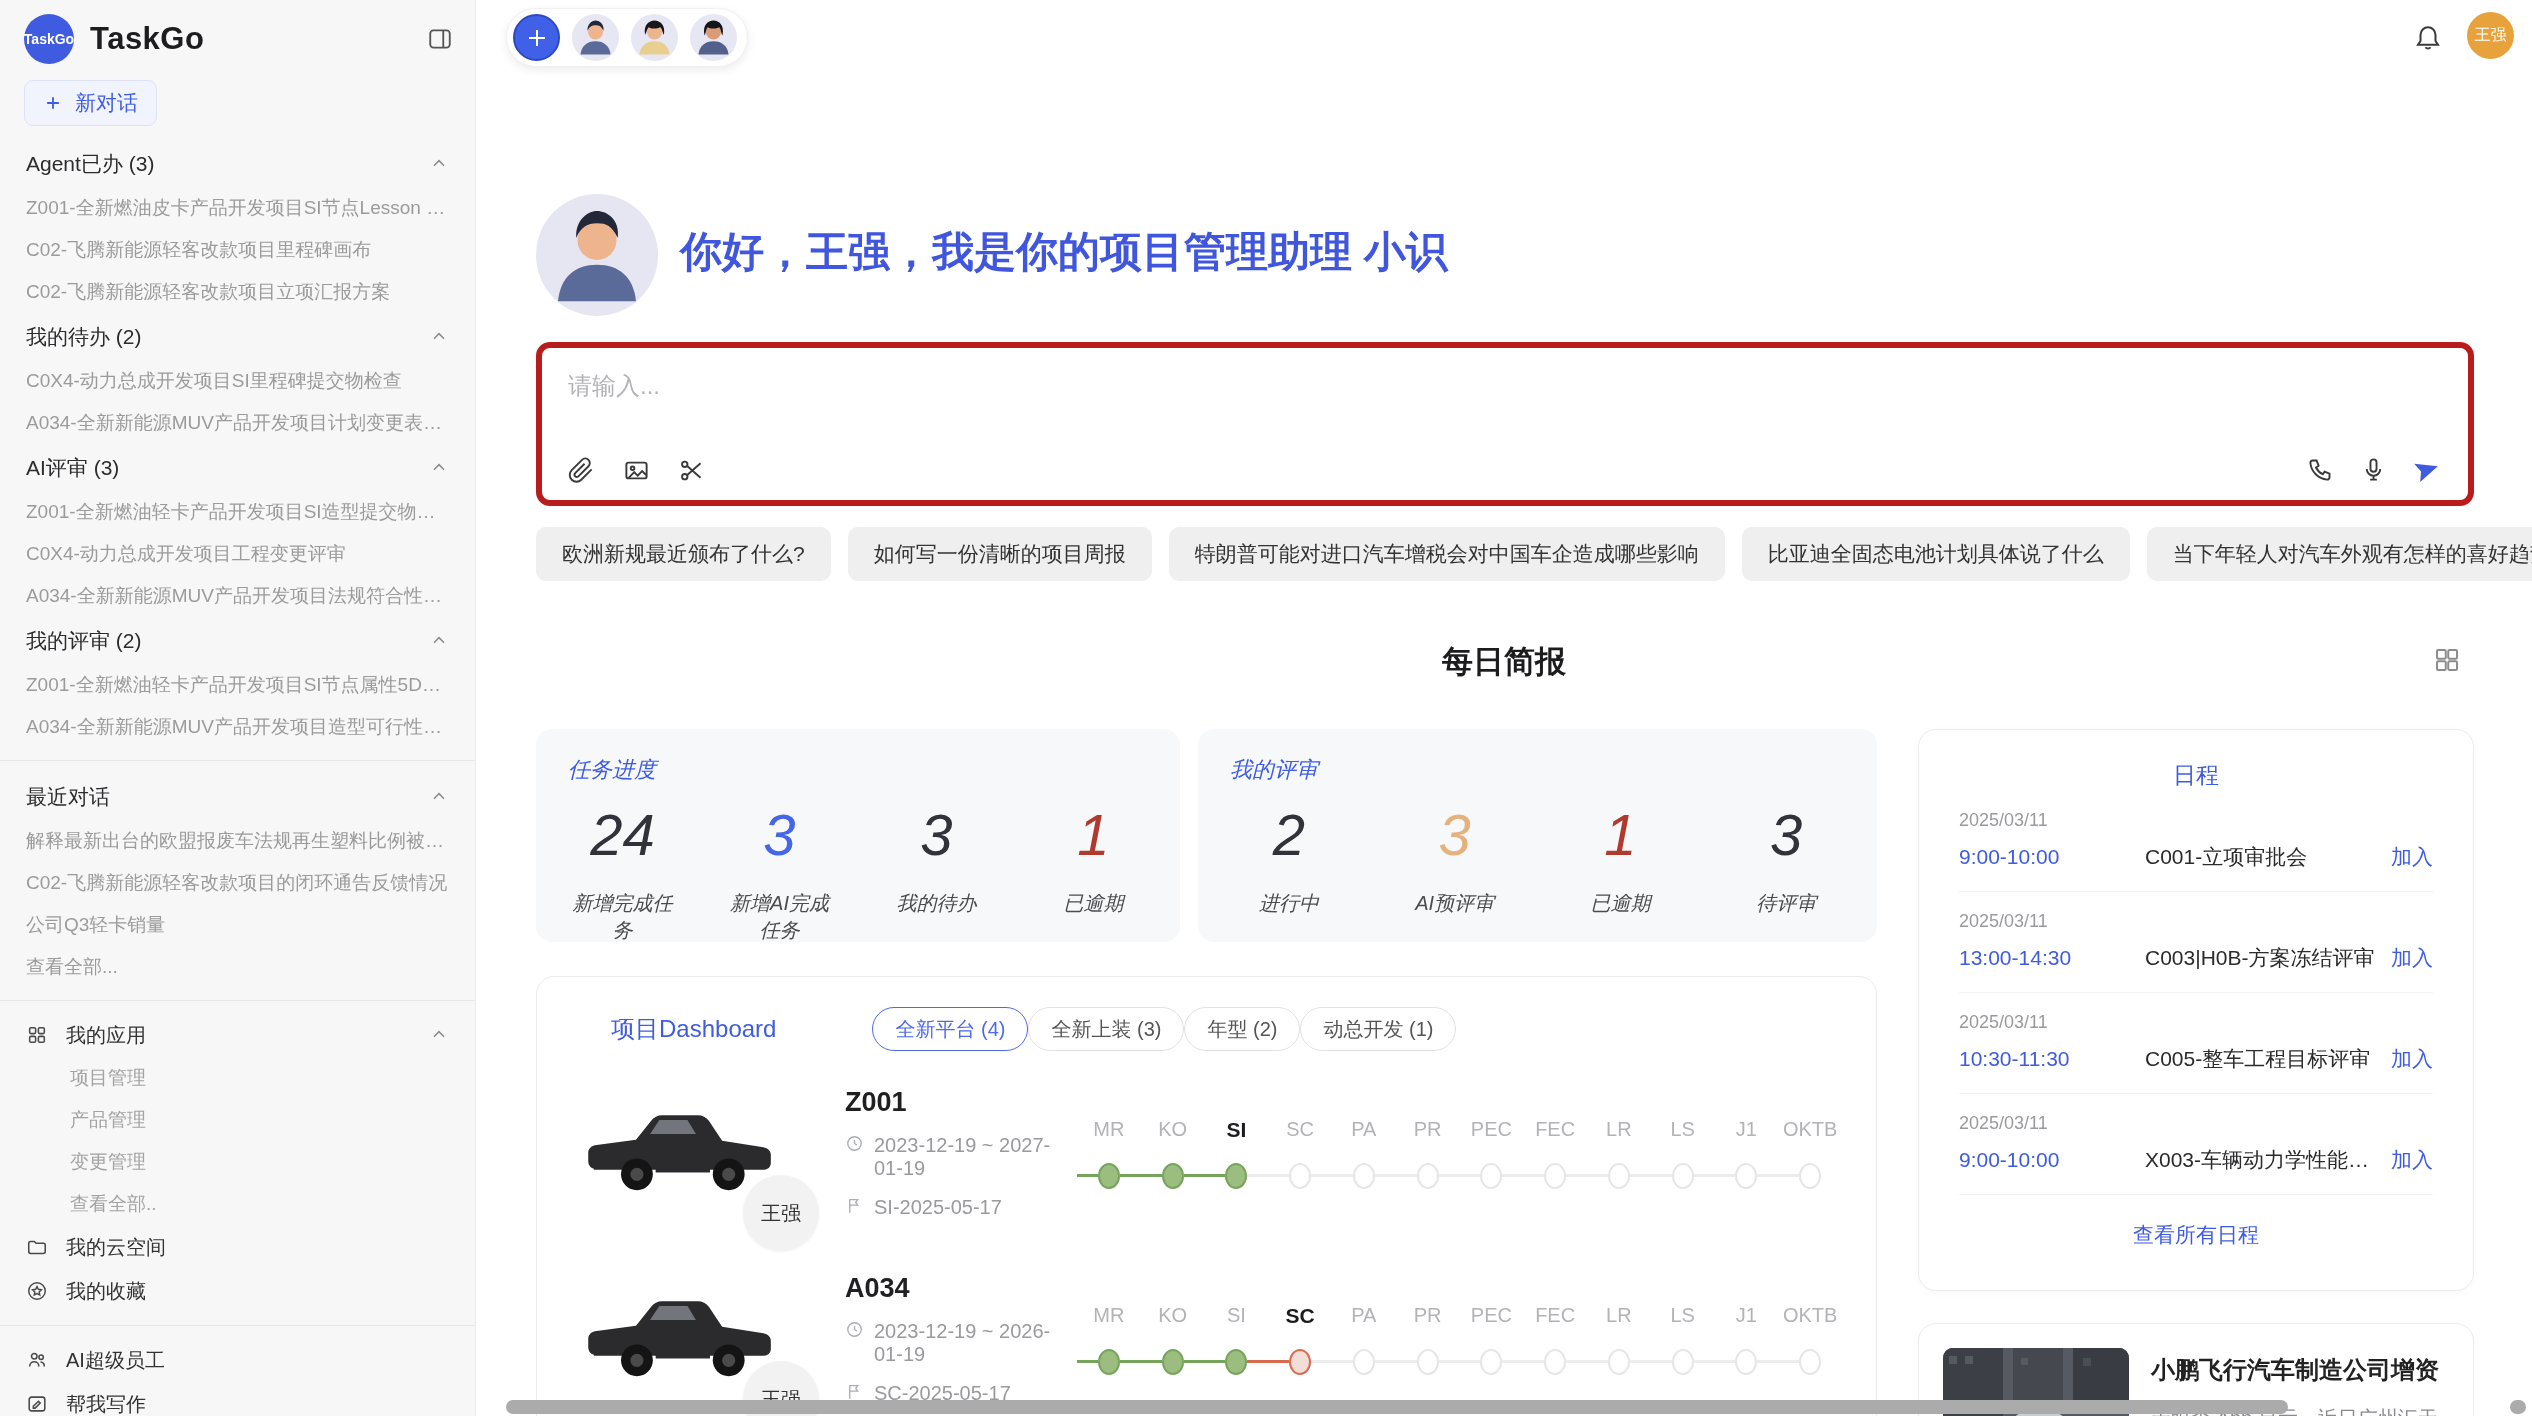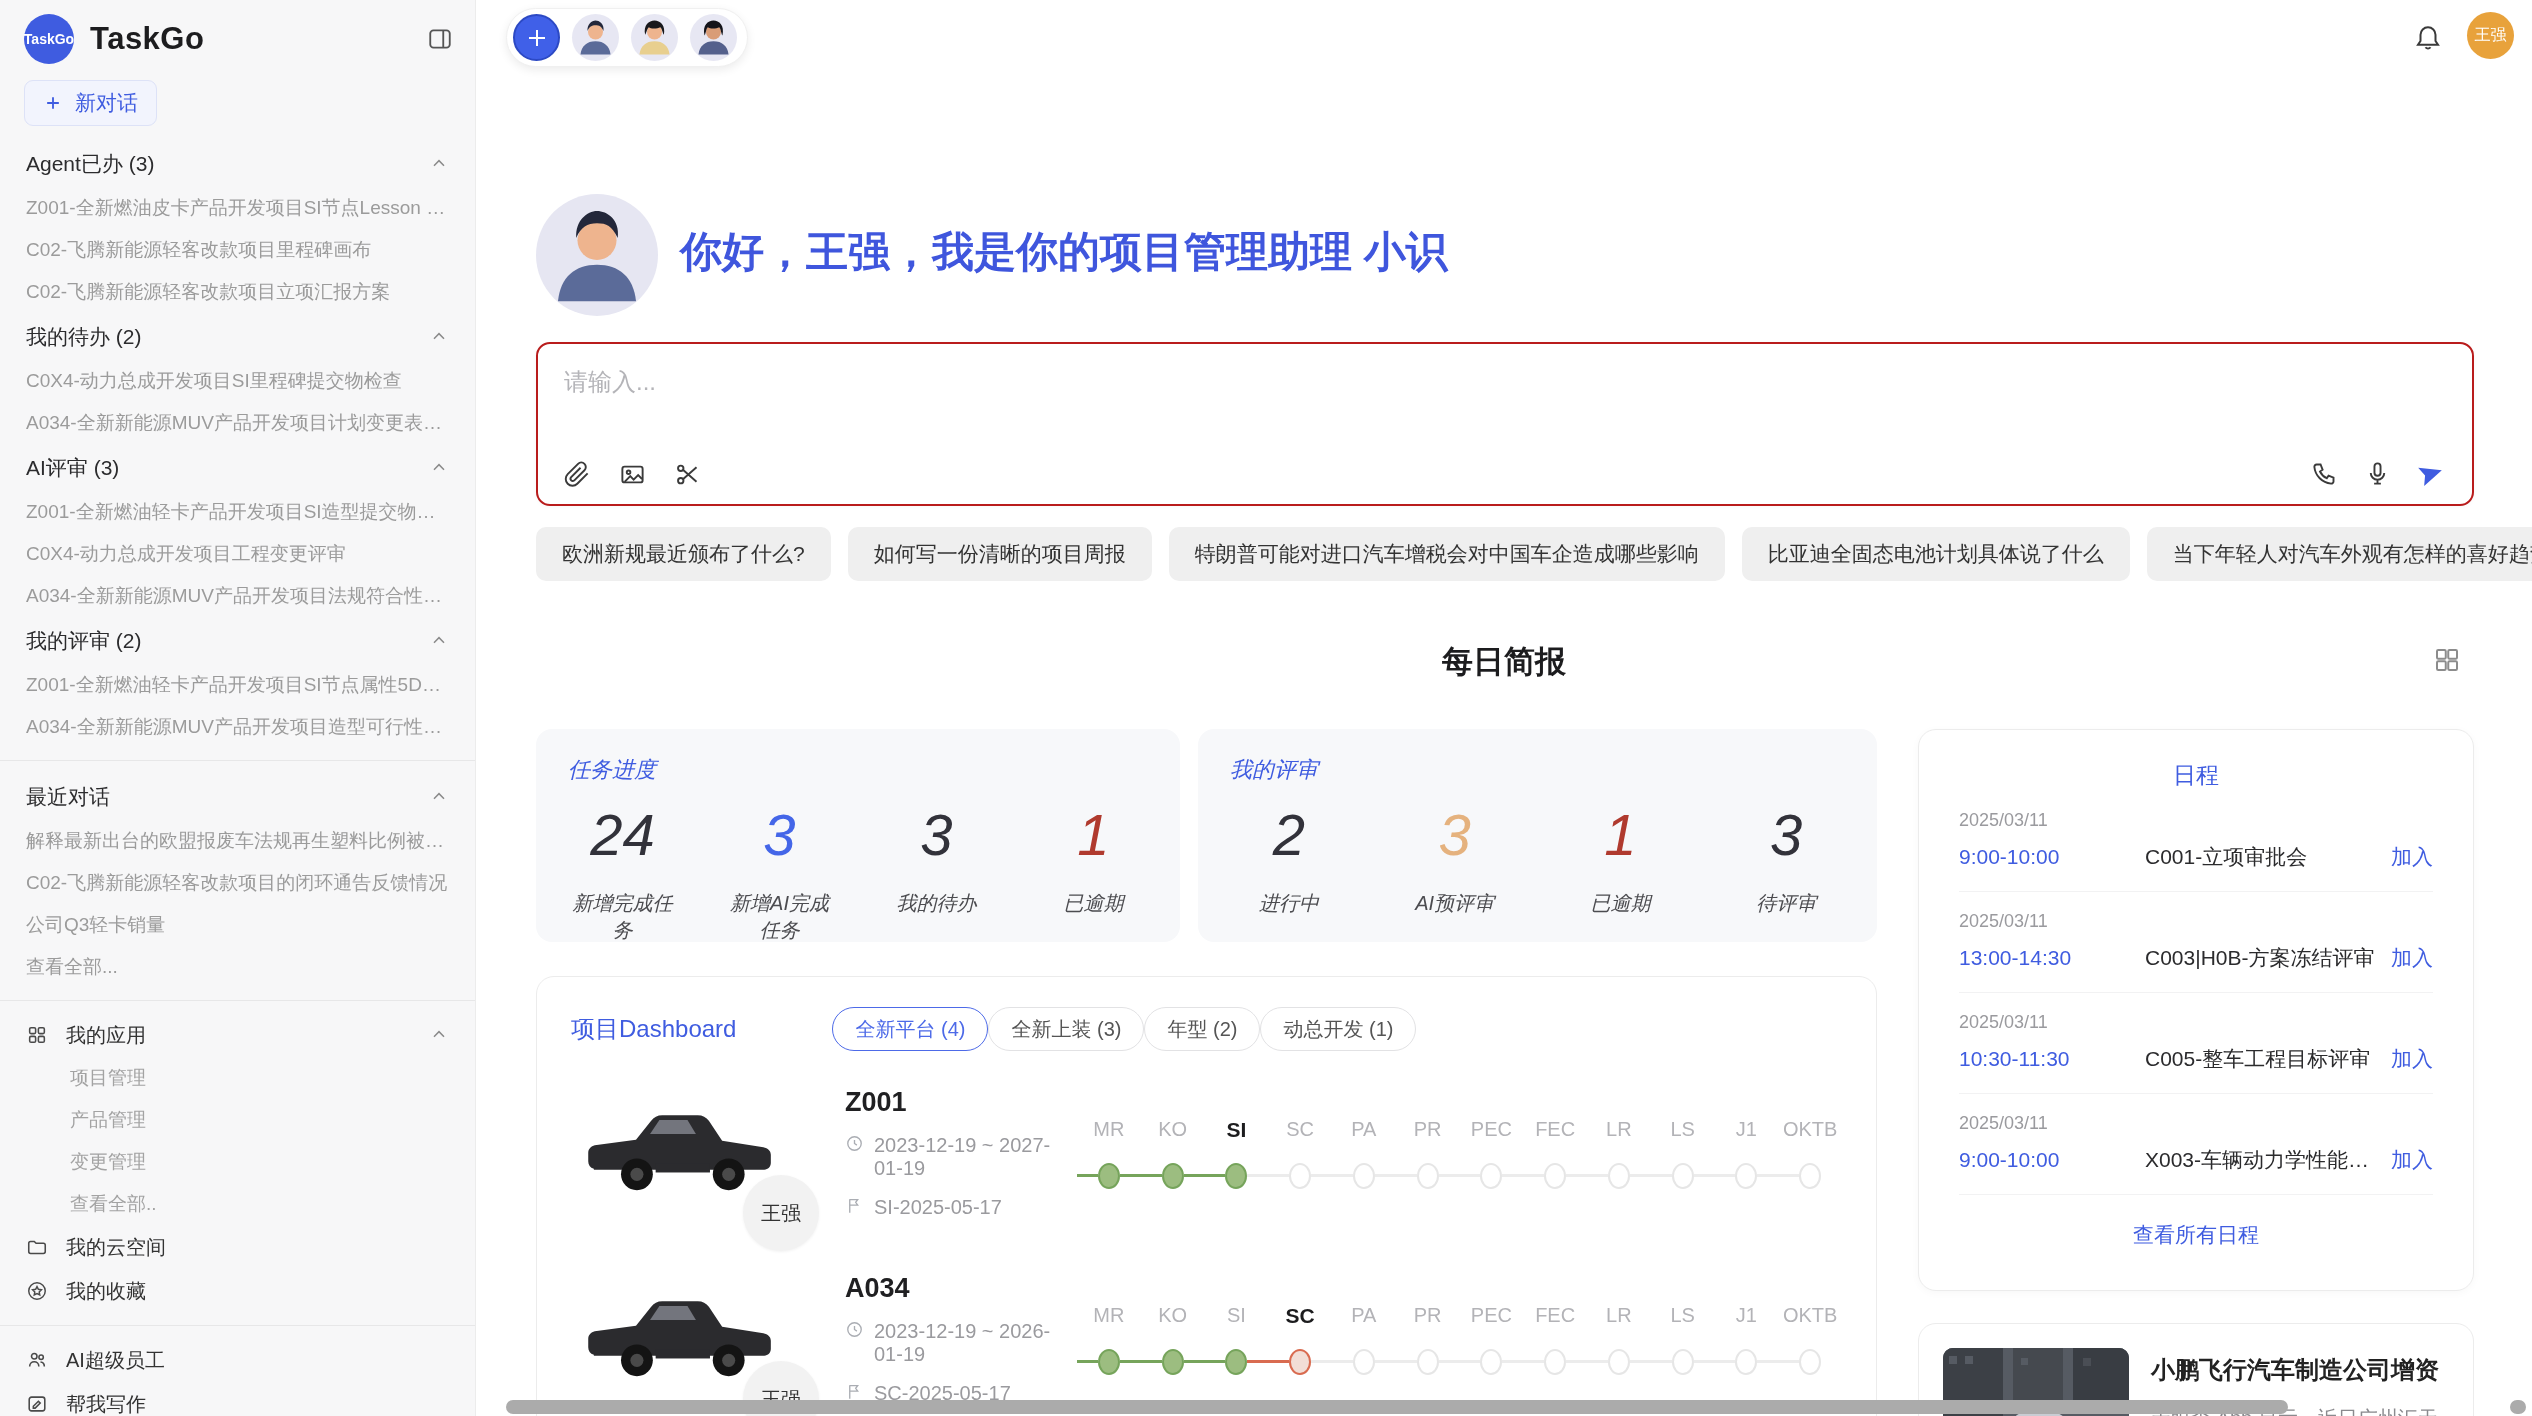--- a/index.html
+++ b/index.html
@@ -30,21 +30,21 @@
   .tb-plus { width:47px; height:47px; border-radius:50%; background:#4060e8; border:2px solid #2c49c4; color:#fff; display:flex; align-items:center; justify-content:center; cursor:pointer; }
   .tb-av { width:47px; height:47px; border-radius:50%; background:#e7e7f3; overflow:hidden; cursor:pointer; }
   .head-right { position:absolute; top:12px; right:18px; display:flex; align-items:center; gap:24px; }
   .bell { color:#3a3a3a; cursor:pointer; }
   .user-av { width:47px; height:47px; border-radius:50%; background:#e8a23b; color:#fff; font-size:16px; display:flex; align-items:center; justify-content:center; cursor:pointer; }
 
   .hero { display:flex; align-items:center; gap:22px; padding:194px 58px 0 60px; }
   .hero-av { width:122px; height:122px; border-radius:50%; background:#e6e6f2; overflow:hidden; }
   .greeting { font-size:42px; font-weight:700; color:#3f56dd; padding-bottom:6px; }
 
-  .composer { position:relative; margin:26px 58px 0 60px; height:164px; border:2px solid #b91c1c; border-radius:14px; background:#fff; box-shadow:0 1px 4px rgba(0,0,0,.03); }
+  .composer { position:relative; margin:26px 58px 0 60px; height:164px; border:6px solid #b91c1c; border-radius:14px; background:#fff; box-shadow:0 1px 4px rgba(0,0,0,.03); }
   .composer textarea { width:100%; height:90px; border:0; outline:none; resize:none; font-family:inherit; font-size:24px; color:#333; padding:22px 26px; border-radius:14px; background:transparent; }
   .composer textarea::placeholder { color:#b4b4b8; }
   .comp-tools { position:absolute; left:26px; bottom:16px; display:flex; gap:28px; color:#3a3a3a; }
   .comp-actions { position:absolute; right:26px; bottom:16px; display:flex; gap:26px; align-items:center; color:#3a3a3a; }
   .comp-tools > span, .comp-actions > span { cursor:pointer; }
   .send { color:#3f5ce0; }
 
   .chips { display:flex; gap:17px; margin:21px 58px 0 60px; }
   .chip { height:54px; border:0; border-radius:10px; background:#efefef; color:#333; font-size:21px; padding:0 26px; white-space:nowrap; font-family:inherit; cursor:pointer; }
 
@@ -61,21 +61,21 @@
   .stat-card.c0 { width:644px; }
   .stat-card.c1 { width:679px; }
   .stat-card h3 { font-size:22px; color:#3f5ce0; font-weight:500; }
   .stat-grid { display:flex; margin-top:16px;gap:48px; }
   .stat { flex:1; text-align:center; }
   .stat-num { font-size:58px; font-weight:500; color:#32323a; }
   .stat-label { font-size:20px; color:#4c4c50; margin-top:22px; }
 
   .dash-card { margin-top:34px; border:1px solid #ececec; border-radius:18px; height:560px; overflow:hidden; background:#fff; }
   .dash-head { display:flex; align-items:center; padding:30px 34px 6px; }
-  .dash-title { font-size:24px; color:#3f5ce0; font-weight:500; margin-right:96px; }
+  .dash-title { font-size:24px; color:#3f5ce0; font-weight:500; margin-right:96px;margin-left:40px; }
   .pills { display:flex; }
   .pill { height:44px; border-radius:22px; border:1px solid #e2e2e4; background:#fff; color:#555; font-size:20px; padding:0 22px; font-family:inherit; cursor:pointer; }
   .pill.active { border-color:#4d6ae8; color:#4d6ae8; }
 
   .proj-row { display:flex; align-items:center; padding:30px 34px 24px 40px; }
   .truck-wrap { position:relative; width:206px; height:132px; }
   .owner-badge { position:absolute; right:-36px; bottom:-32px; width:76px; height:76px; border-radius:50%; background:#f2f2f2; display:flex; align-items:center; justify-content:center; font-size:20px; color:#333; box-shadow:0 1px 3px rgba(0,0,0,.06); }
   .proj-info { width:294px; padding-left:62px; }
   .proj-code { font-size:27px; font-weight:700; color:#202022; }
   .proj-meta { display:flex; align-items:flex-start; gap:10px; margin-top:16px; color:#9a9a9e; font-size:20px; }

